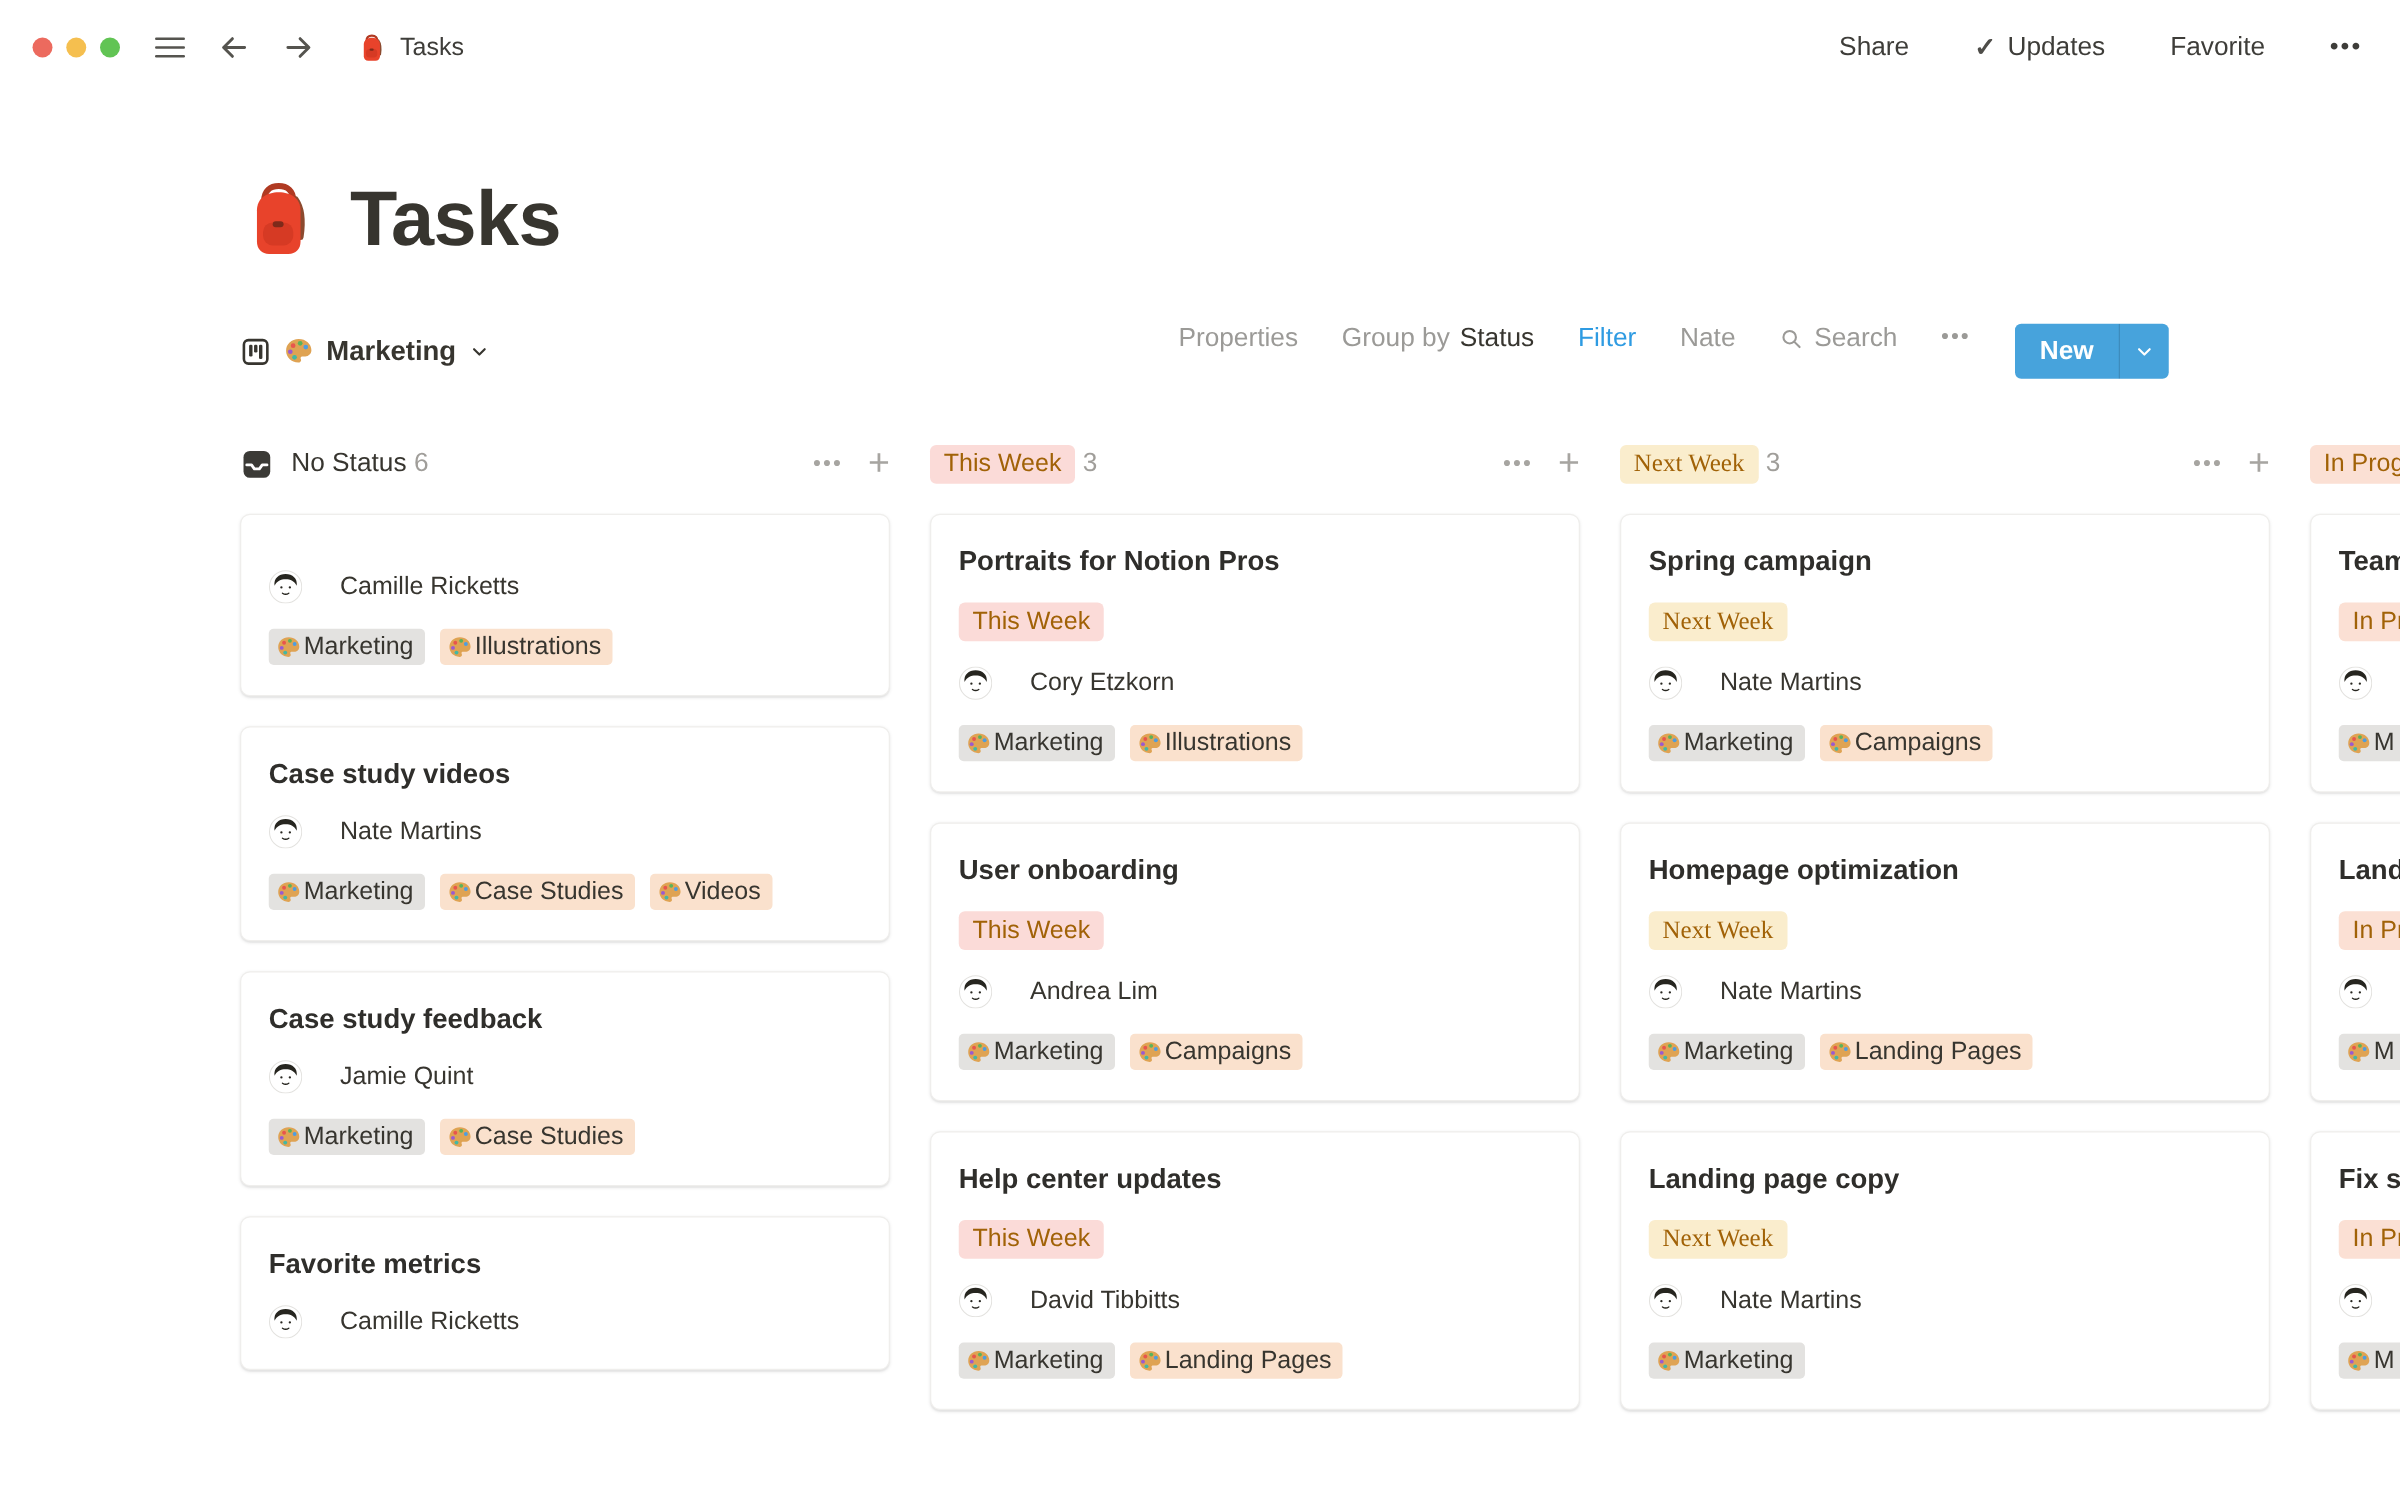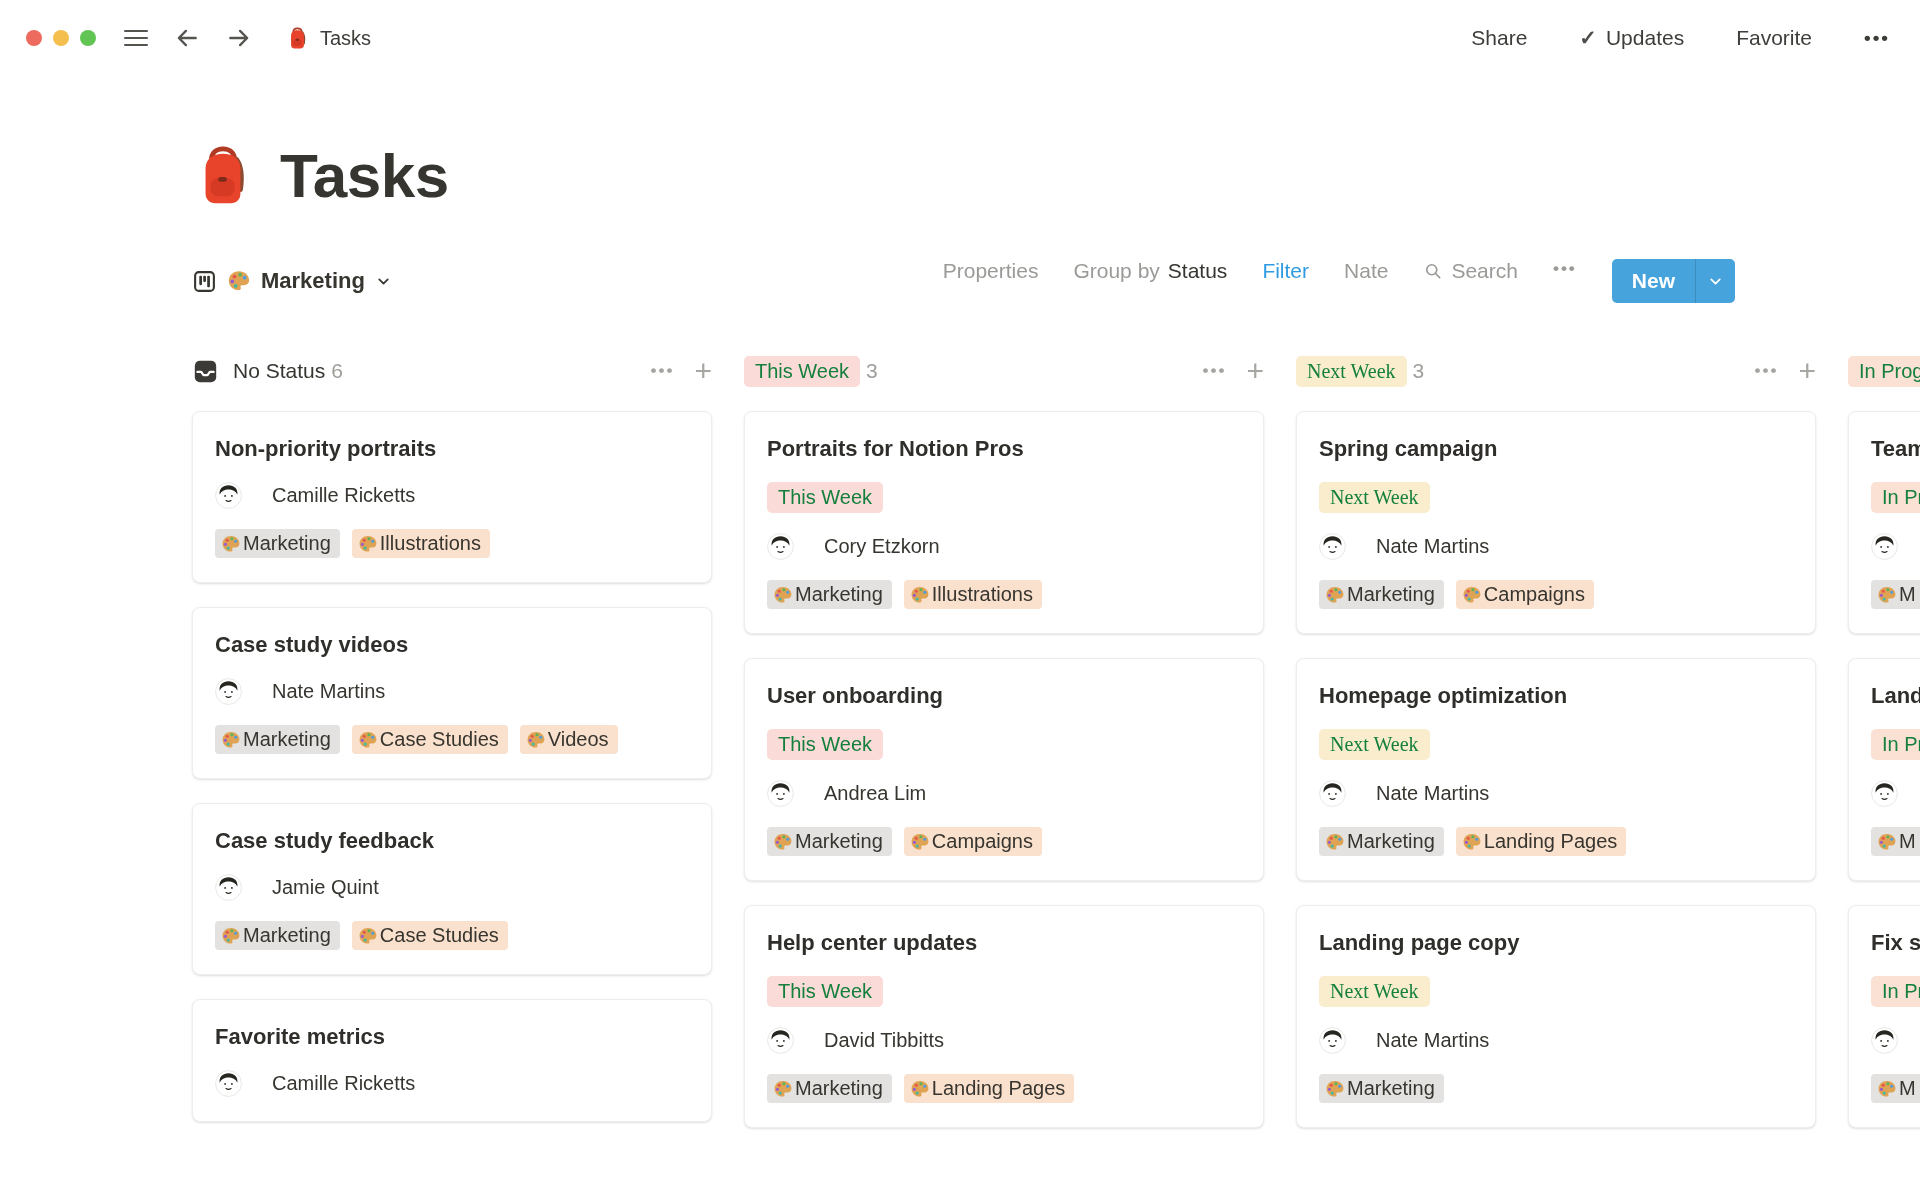--- a/index.html
+++ b/index.html
@@ -53,21 +53,21 @@
   .column { width:520px; flex:0 0 520px; }
   .col-header { display:flex; align-items:center; height:44px; margin-bottom:18px; }
   .col-title { display:flex; align-items:center; gap:14px; cursor:pointer; }
   .col-title .tray { width:27px; height:27px; }
   .col-label { font-size:21px; font-weight:500; color:#37352F; }
   .col-count { font-size:21px; color:#A09E9A; margin-left:6px; }
   .col-actions { margin-left:auto; display:flex; align-items:center; gap:20px; color:#A7A5A1; }
   .col-dots { letter-spacing:2px; font-size:17px; font-weight:bold; cursor:pointer; }
   .col-plus { font-size:30px; font-weight:300; line-height:1; cursor:pointer; }
 
-  .badge { display:inline-block; font-size:20px; color:#15803d; padding:4px 11px; border-radius:5px; white-space:nowrap; }
+  .badge { display:inline-block; font-size:20px; color:#a16207; padding:4px 11px; border-radius:5px; white-space:nowrap; }
   .badge.pink   { background:var(--badge-pink-bg); }
   .badge.yellow { background:var(--badge-yellow-bg);font-family:Liberation Serif, serif; }
   .badge.salmon { background:var(--badge-salmon-bg); }
 
   .card { background:#fff; border:1px solid #EFEEEC; border-radius:8px; padding:24px 22px;
     box-shadow:0 1px 3px rgba(15,15,15,0.09), 0 1px 1px rgba(15,15,15,0.04); margin-bottom:24px; cursor:pointer; }
   .card-title { font-size:22px; font-weight:700; color:#2F2E2B; }
   .card-row { margin-top:20px; }
   .person { display:flex; align-items:center; gap:30px; font-size:20px; color:#37352F; }
   .person svg { width:27px; height:27px; flex:0 0 27px; }
@@ -226,21 +226,20 @@
           </svg>
           <span class="col-label">No Status</span>
         </span>
         <span class="col-count">6</span>
         <span class="col-actions">
           <span class="col-dots">•••</span>
           <span class="col-plus">+</span>
         </span>
       </div>
       <div class="card">
-        <div class="card-title">Non-priority portraits</div>
         <div class="card-row person">
           <svg>
             <use href="#i-avatar"></use>
           </svg>
           <span>Camille Ricketts</span>
         </div>
         <div class="card-row tags">
           <span class="tag gray">
             <svg>
               <use href="#i-palette"></use>

